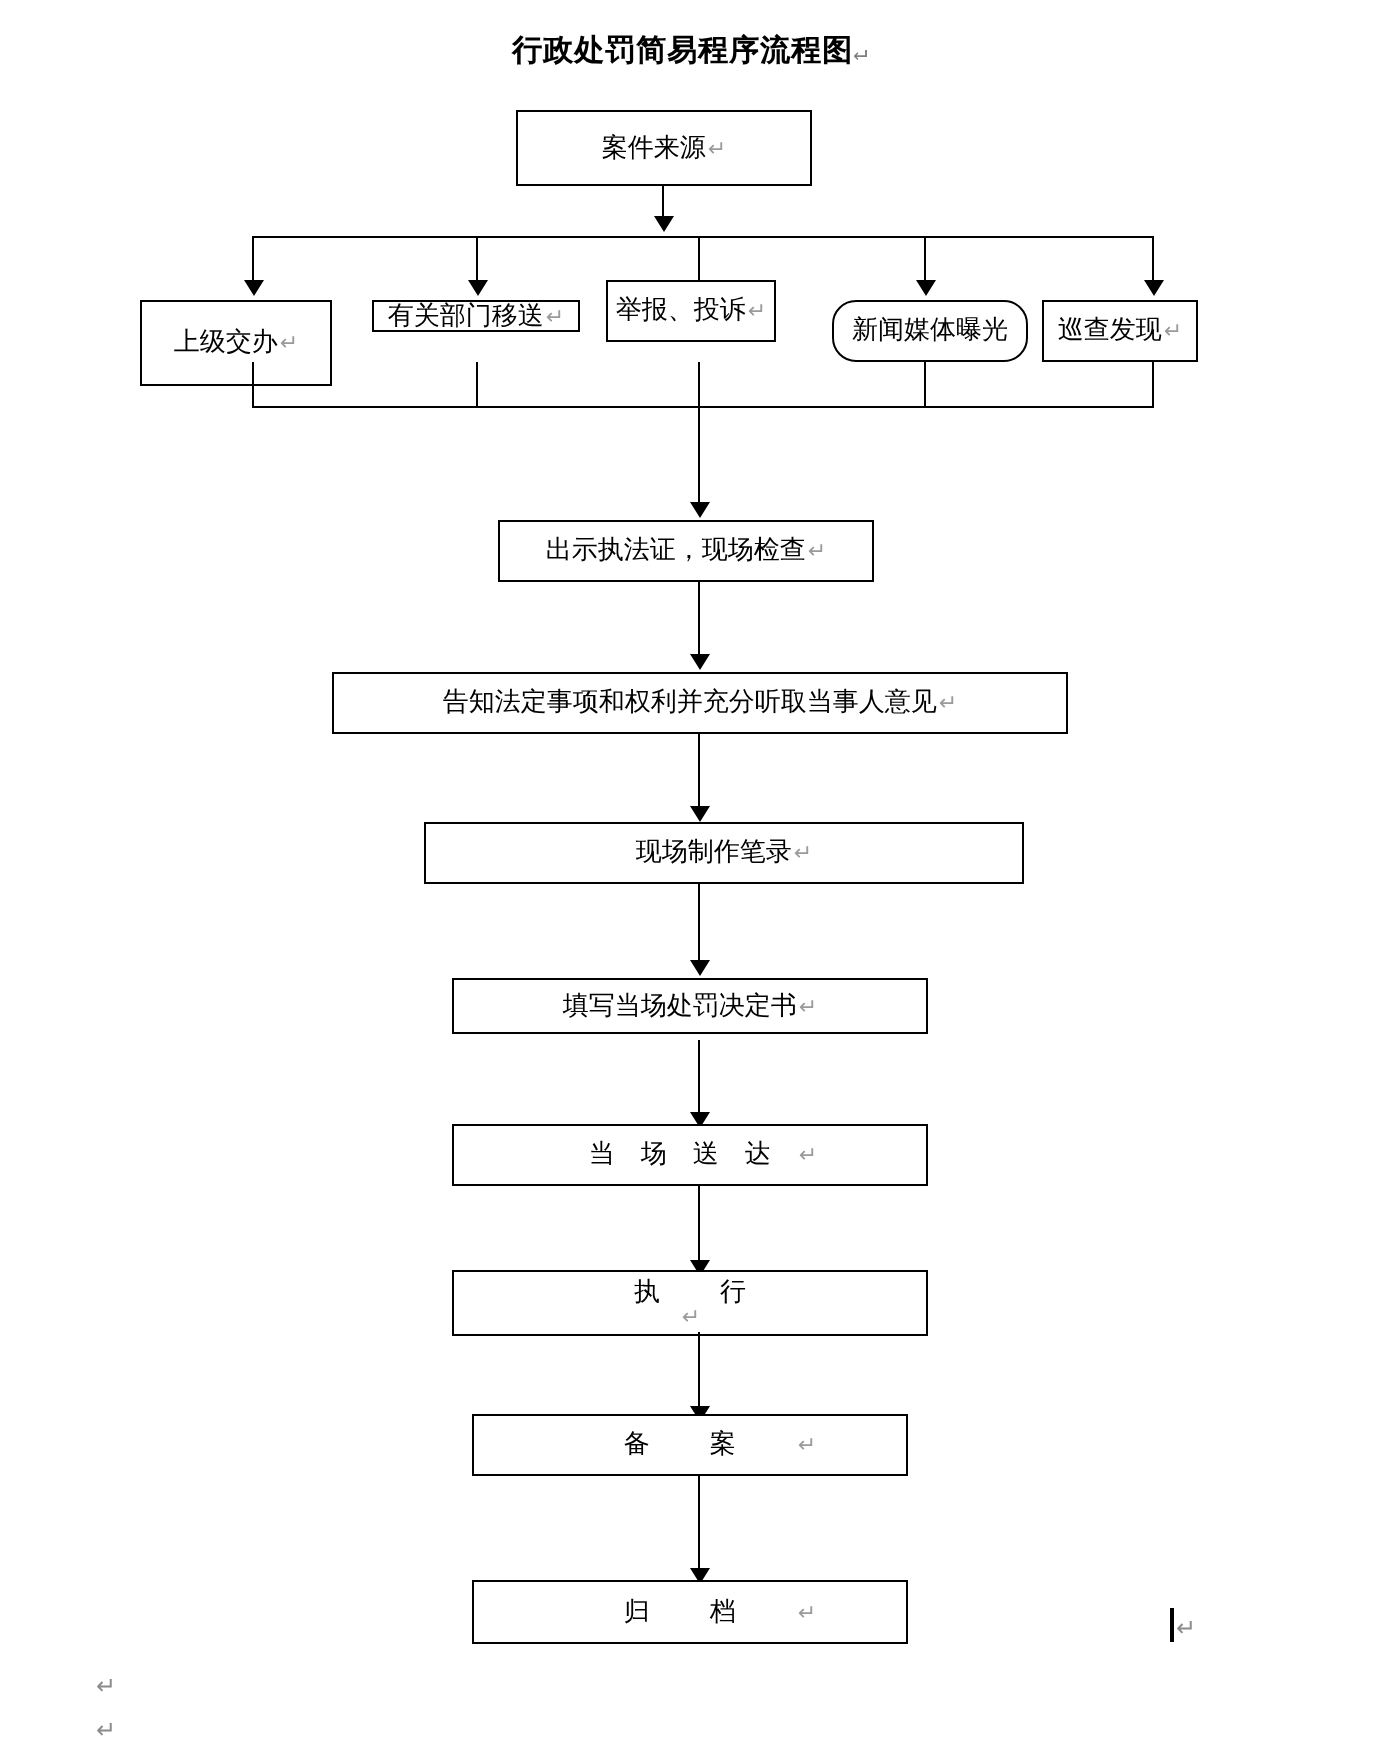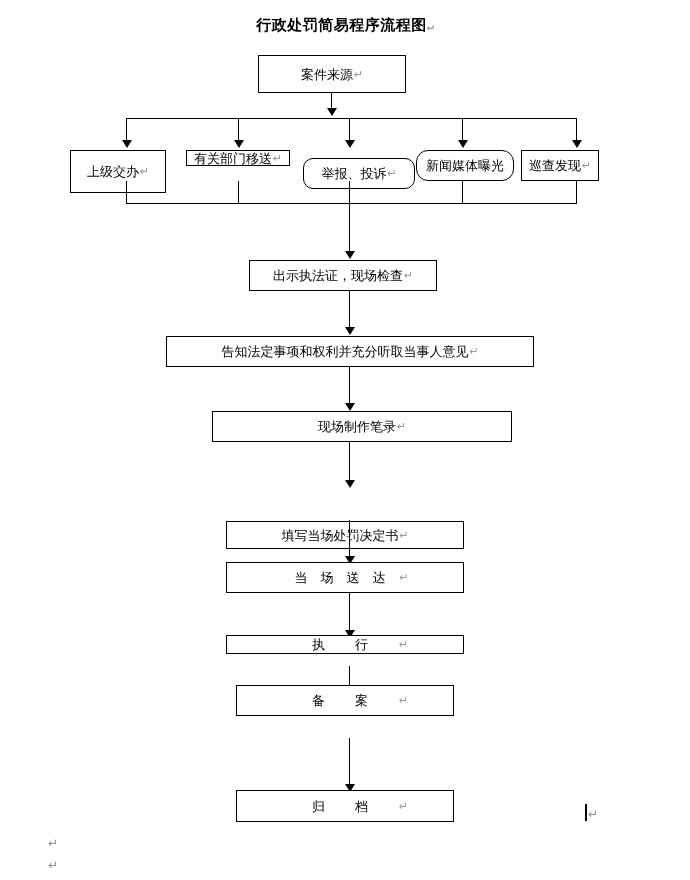--- a/index.html
+++ b/index.html
@@ -128,21 +128,21 @@
   <div class="node" style="left:70px; top:150px; width:96px; height:43px;">
     <span class="lbl">上级交办</span>
       <span class="pilcrow">↵</span>
   </div>
 
   <div class="node" style="left:186px; top:150px; width:104px; height:16px;">
     <span class="lbl">有关部门移送</span>
       <span class="pilcrow">↵</span>
   </div>
 
-  <div class="node" style="left:303px; top:158px; width:112px; height:31px;border-radius:10px;">
+  <div class="node" style="left:303px; top:140px; width:85px; height:31px;">
     <span class="lbl">举报、投诉</span>
       <span class="pilcrow">↵</span>
   </div>
 
   <div class="node" style="left:416px; top:150px; width:98px; height:31px;border-radius:12px;">
     <span class="lbl">新闻媒体曝光</span>
   </div>
 
   <div class="node" style="left:521px; top:150px; width:78px; height:31px;">
     <span class="lbl">巡查发现</span>
@@ -177,45 +177,45 @@
   <div class="arrow-d" style="left:345px; top:403px;"></div>
 
   <div class="node" style="left:212px; top:411px; width:300px; height:31px;">
     <span class="lbl">现场制作笔录</span>
       <span class="pilcrow">↵</span>
   </div>
 
   <div class="line-v" style="left:349px; top:442px; height:40px;"></div>
   <div class="arrow-d" style="left:345px; top:480px;"></div>
 
-  <div class="node" style="left:226px; top:489px; width:238px; height:28px;margin-top:32px;">
+  <div class="node" style="left:226px; top:489px; width:238px; height:28px;">
     <span class="lbl">填写当场处罚决定书</span>
       <span class="pilcrow">↵</span>
   </div>
 
   <div class="line-v" style="left:349px; top:520px; height:40px;"></div>
   <div class="arrow-d" style="left:345px; top:556px;"></div>
 
   <div class="node" style="left:226px; top:562px; width:238px; height:31px;">
     <span class="lbl spaced">当场送达</span>
       <span class="pilcrow">↵</span>
   </div>
 
   <div class="line-v" style="left:349px; top:593px; height:42px;"></div>
   <div class="arrow-d" style="left:345px; top:630px;"></div>
 
-  <div class="node" style="left:226px; top:635px; width:238px; height:19px;">
+  <div class="node" style="left:226px; top:635px; width:238px; height:33px;flex-direction:column;">
     <span class="lbl spaced-wide">执行</span>
       <span class="pilcrow">↵</span>
   </div>
 
   <div class="line-v" style="left:349px; top:666px; height:42px;"></div>
   <div class="arrow-d" style="left:345px; top:703px;"></div>
 
-  <div class="node" style="left:236px; top:685px; width:218px; height:31px;">
+  <div class="node" style="left:236px; top:707px; width:218px; height:31px;">
     <span class="lbl spaced-wide">备案</span>
       <span class="pilcrow">↵</span>
   </div>
 
   <div class="line-v" style="left:349px; top:738px; height:50px;"></div>
   <div class="arrow-d" style="left:345px; top:784px;"></div>
 
   <div class="node" style="left:236px; top:790px; width:218px; height:32px;">
     <span class="lbl spaced-wide">归档</span>
       <span class="pilcrow">↵</span>

